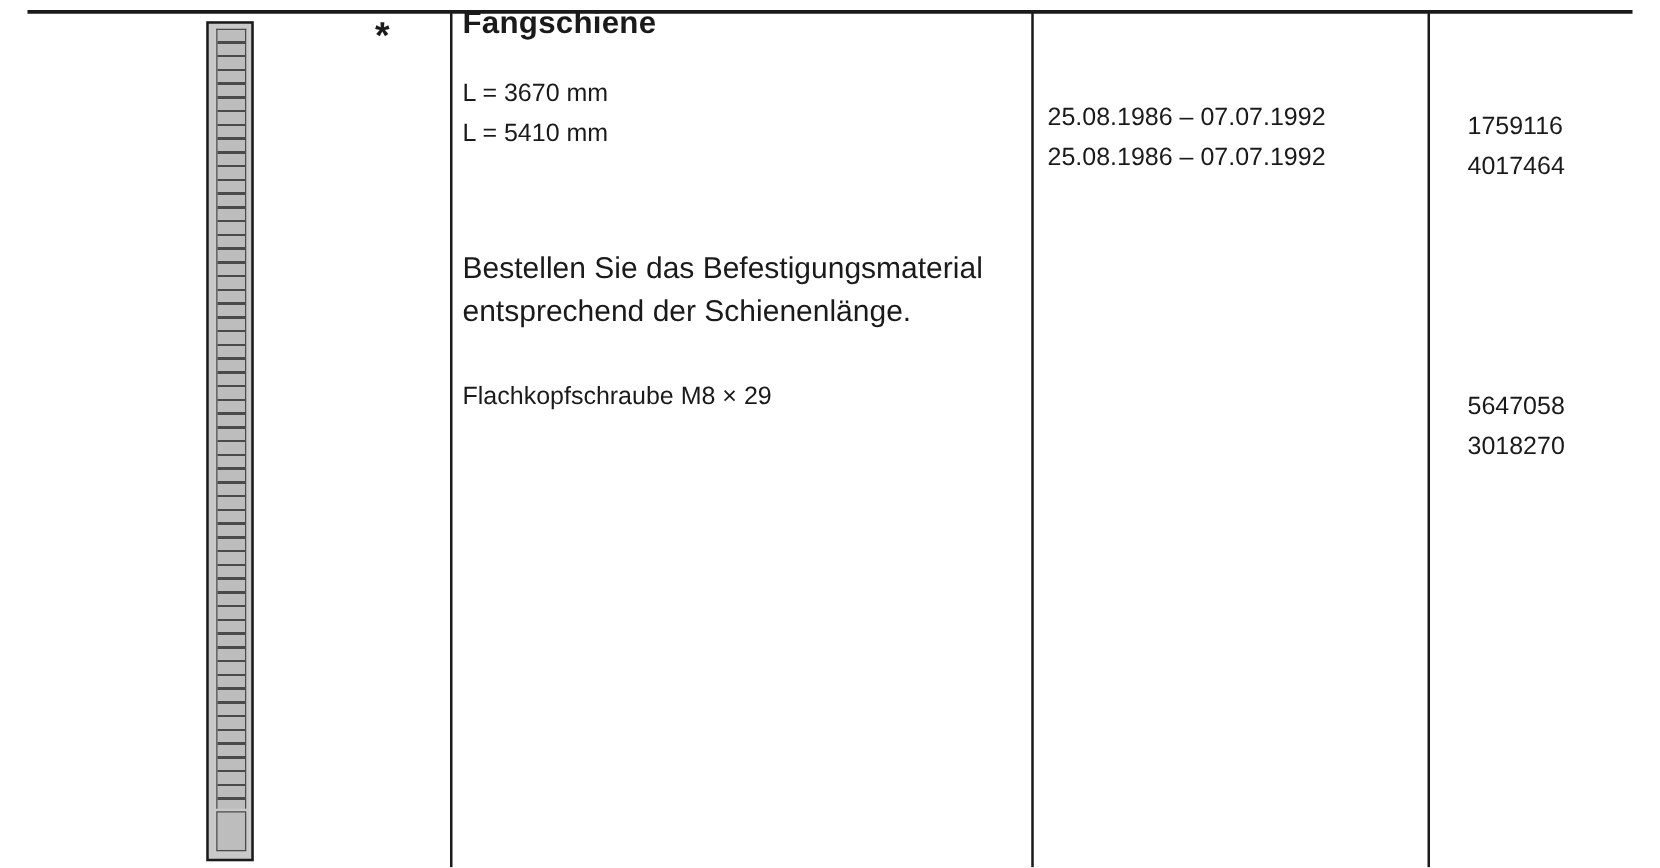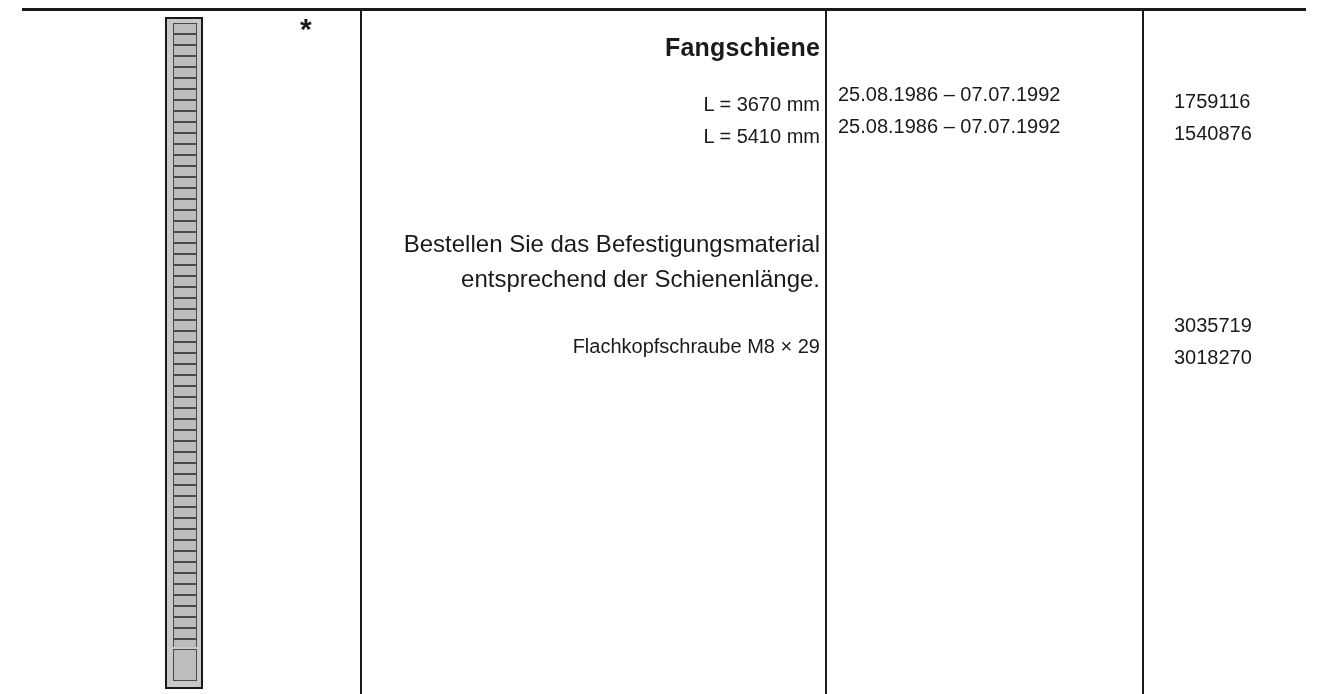--- a/index.html
+++ b/index.html
@@ -94,23 +94,22 @@
     font-size: 30px;
     font-weight: bold;
     line-height: 1;
     color: #1a1a1a;
   }
 
   
   .desc {
     position: absolute;
     left: 370px;
-    top: 32px;
+    top: 3px;
     width: 450px;
-    text-align: right;
   }
   .title {
     font-size: 25px;
     font-weight: bold;
     letter-spacing: 0.2px;
     margin: 0;
     line-height: 1.2;
   }
   .row-line {
     font-size: 20px;
@@ -184,21 +183,21 @@
     <div class="row-line">Flachkopfschraube M8 × 29</div>
   </div>
 
   <div class="dates">
     <div class="row-line">25.08.1986 – 07.07.1992</div>
     <div class="row-line">25.08.1986 – 07.07.1992</div>
   </div>
 
   <div class="arts">
     <div class="row-line">1759116</div>
-    <div class="row-line">1540876</div>
+    <div class="row-line">4017464</div>
   </div>
 
   <div class="arts-2">
-    <div class="row-line">3035719</div>
+    <div class="row-line">5647058</div>
     <div class="row-line">3018270</div>
   </div>
 
 </div>
 
 </body></html>

